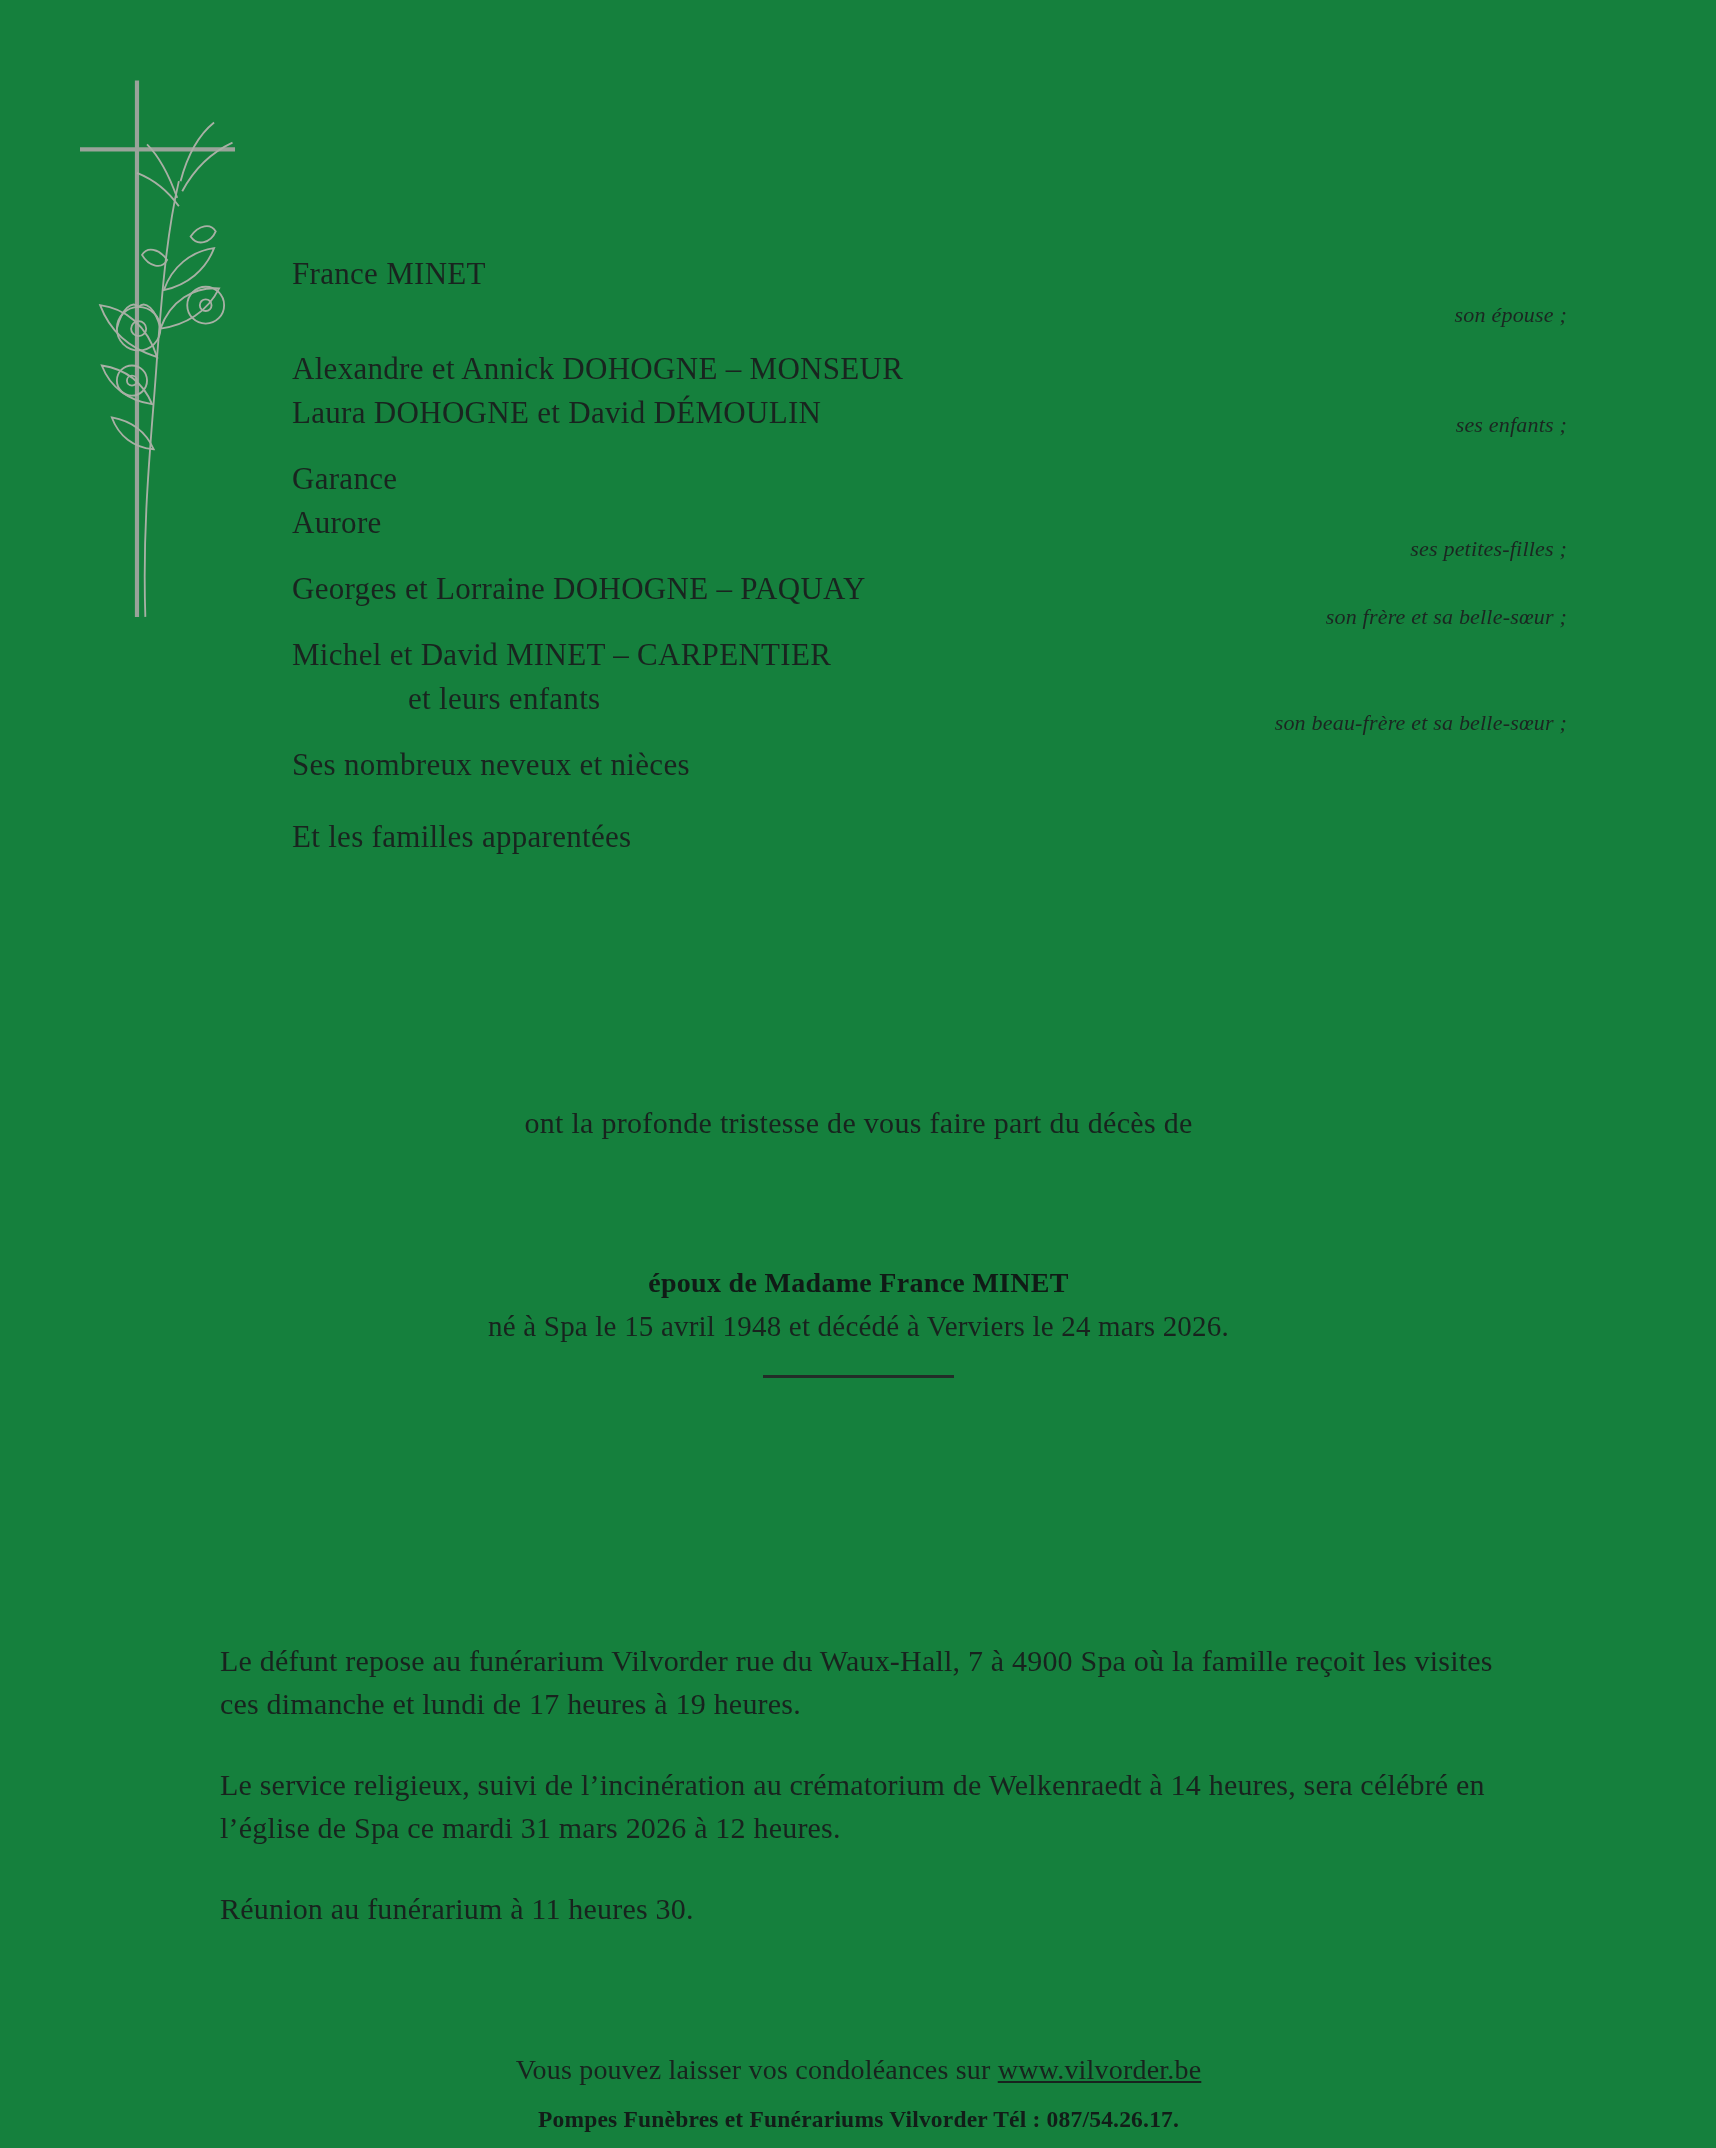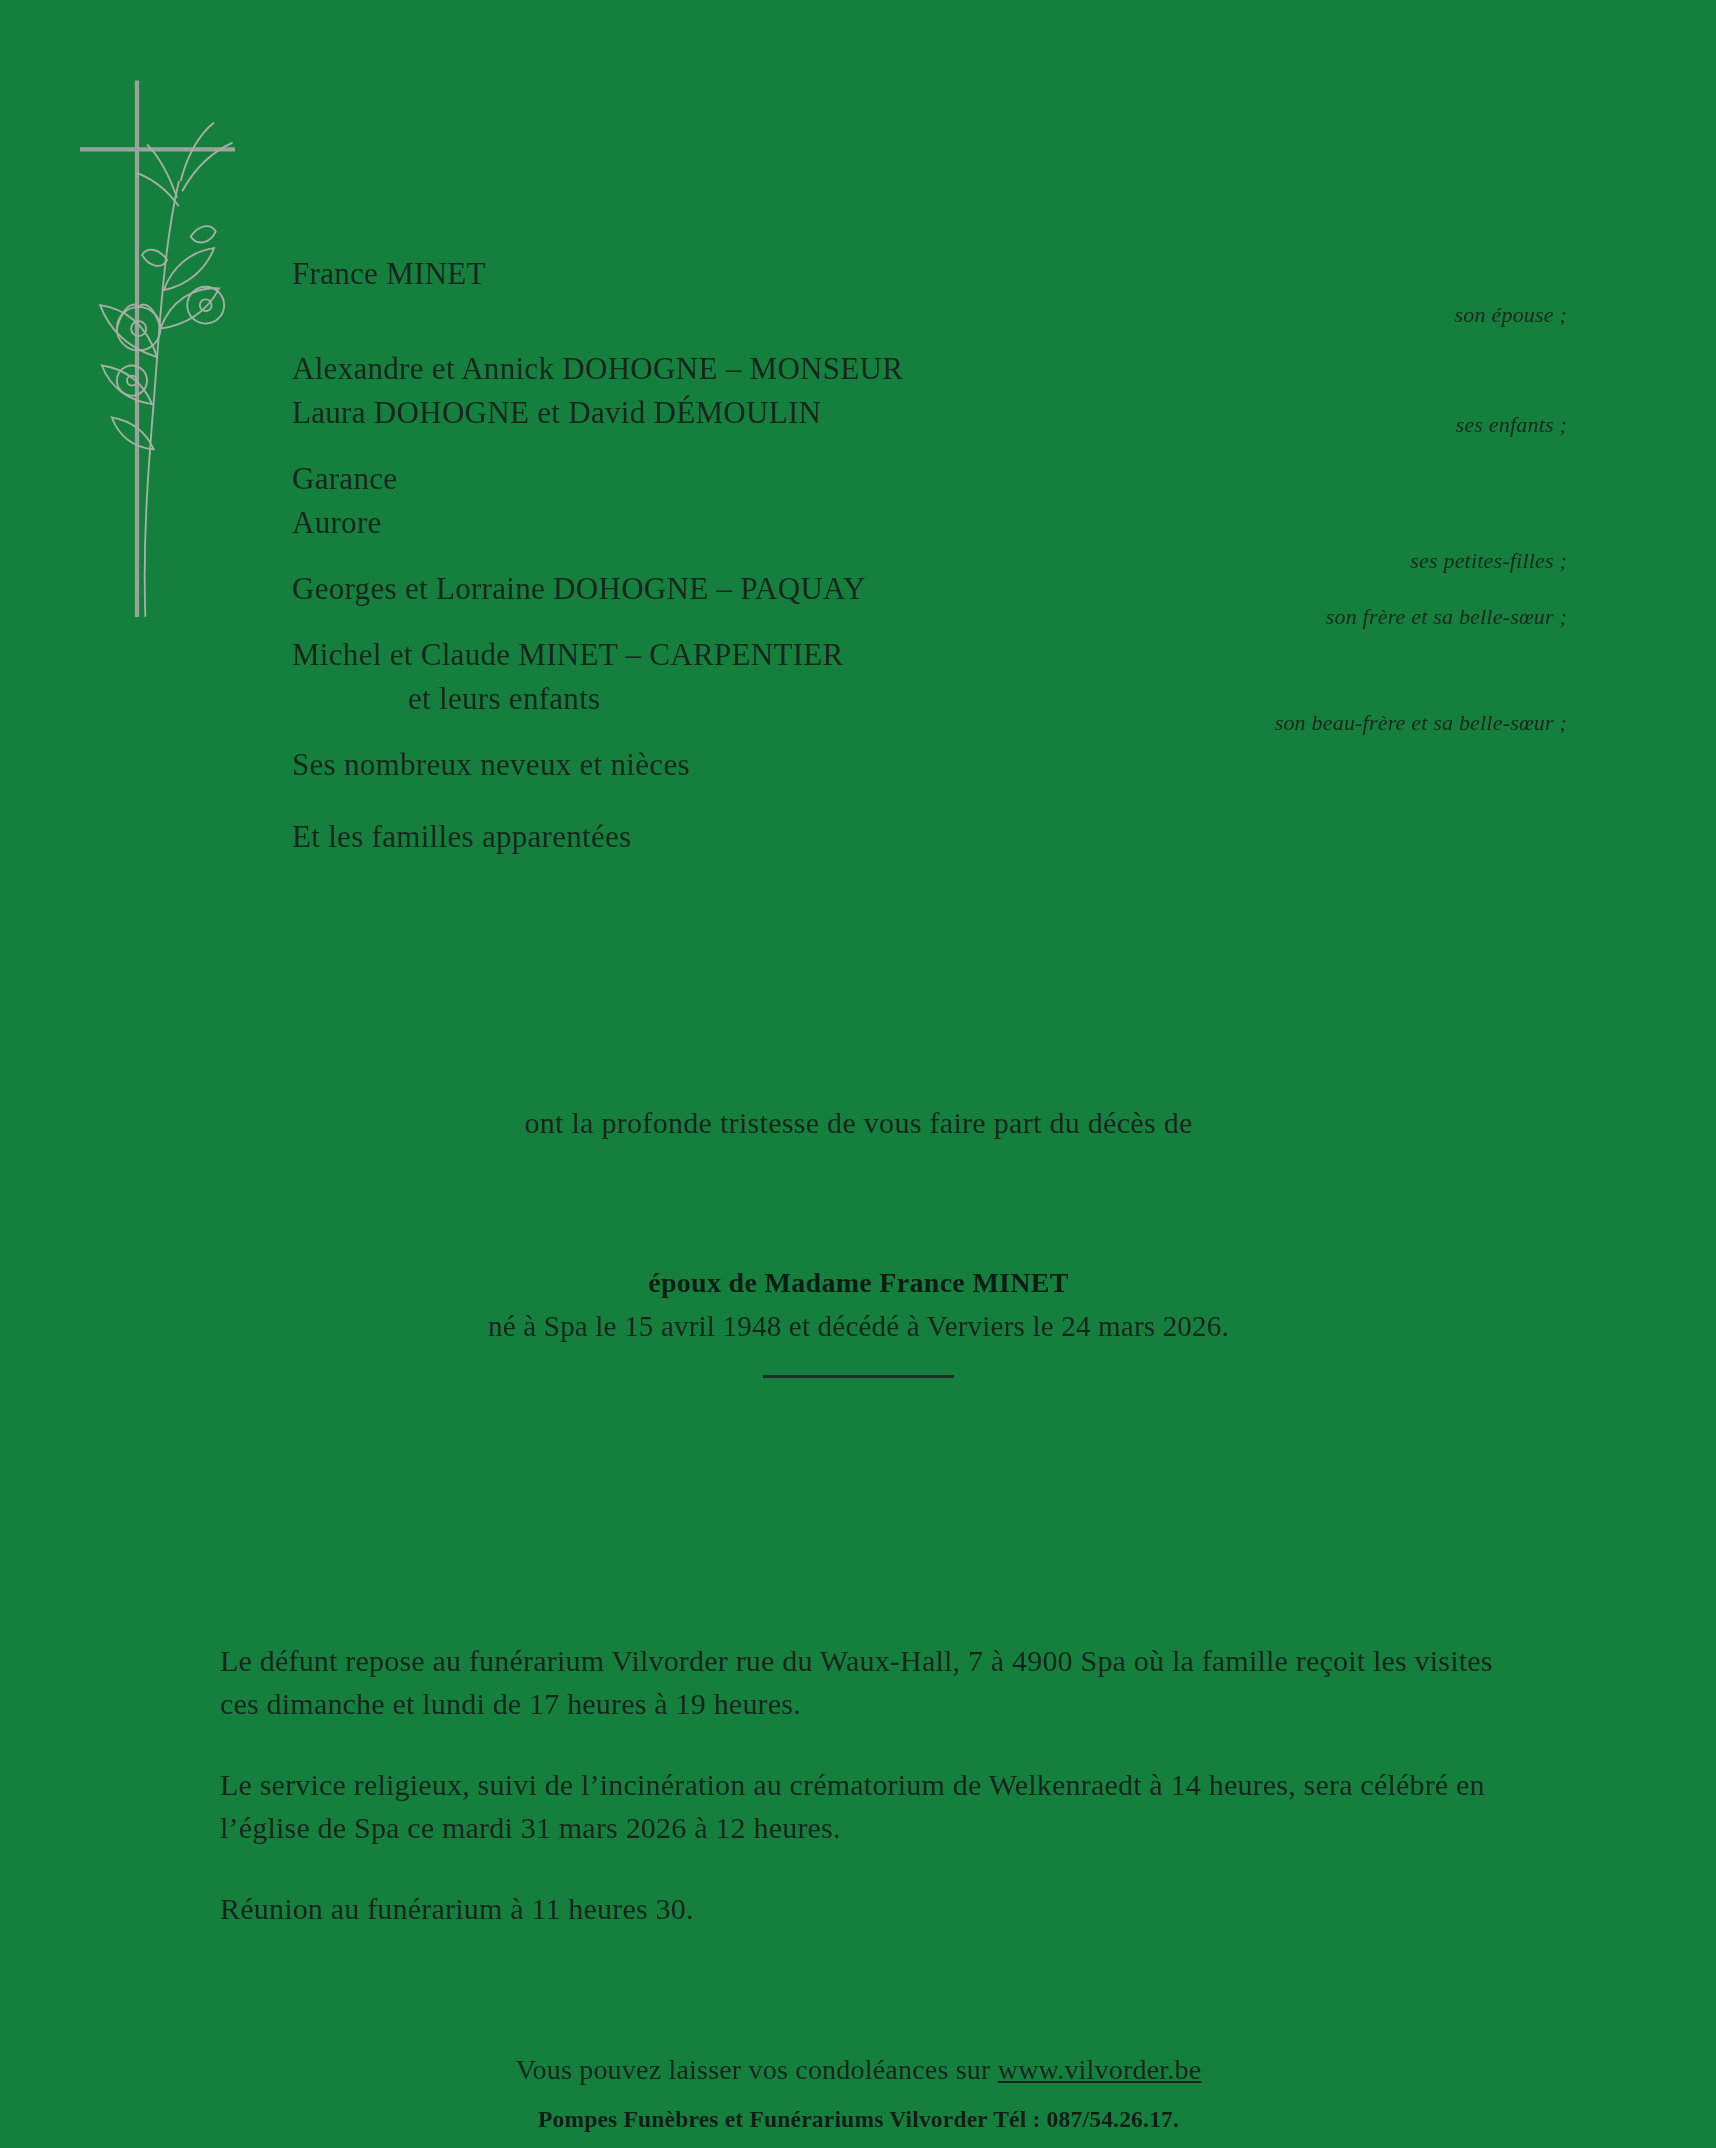--- a/index.html
+++ b/index.html
@@ -214,32 +214,32 @@
     <div class="name-row">
       <div class="name-line">Alexandre et Annick DOHOGNE – MONSEUR</div>
       <div class="name-line">Laura DOHOGNE et David DÉMOULIN</div>
       <div class="relation" style="top:65px;">ses enfants ;</div>
     </div>
     <div class="gap-sm"></div>
 
     <div class="name-row">
       <div class="name-line">Garance</div>
       <div class="name-line">Aurore</div>
-      <div class="relation" style="top:91px;">ses petites-filles ;</div>
+      <div class="relation" style="top:79px;">ses petites-filles ;</div>
     </div>
     <div class="gap-sm"></div>
 
     <div class="name-row">
       <div class="name-line">Georges et Lorraine DOHOGNE – PAQUAY</div>
       <div class="relation" style="top:37px;">son frère et sa belle-sœur ;</div>
     </div>
     <div class="gap-sm"></div>
 
     <div class="name-row">
-      <div class="name-line">Michel et Claude MINET – CARPENTIER</div>
+      <div class="name-line">Michel et David MINET – CARPENTIER</div>
       <div class="name-line indent">et leurs enfants</div>
       <div class="relation" style="top:77px;">son beau-frère et sa belle-sœur ;</div>
     </div>
     <div class="gap-sm"></div>
 
     <div class="name-row">
       <div class="name-line">Ses nombreux neveux et nièces</div>
     </div>
     <div class="gap-md"></div>
 

